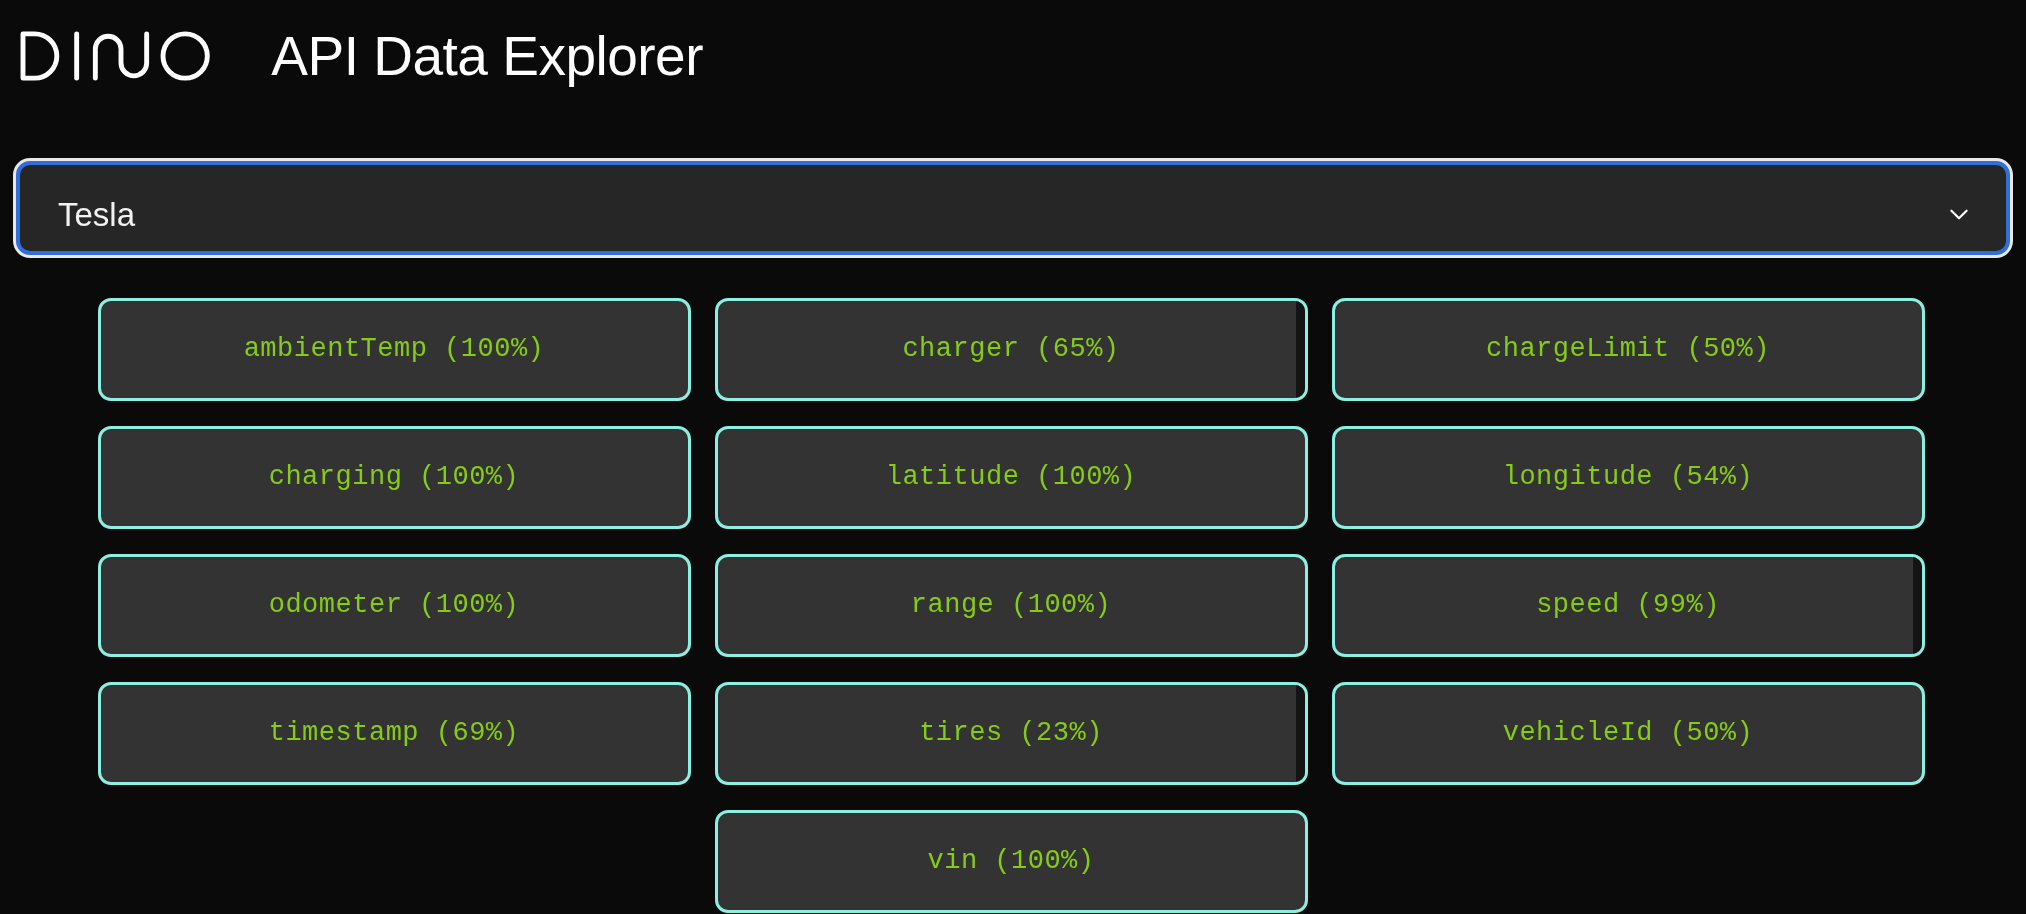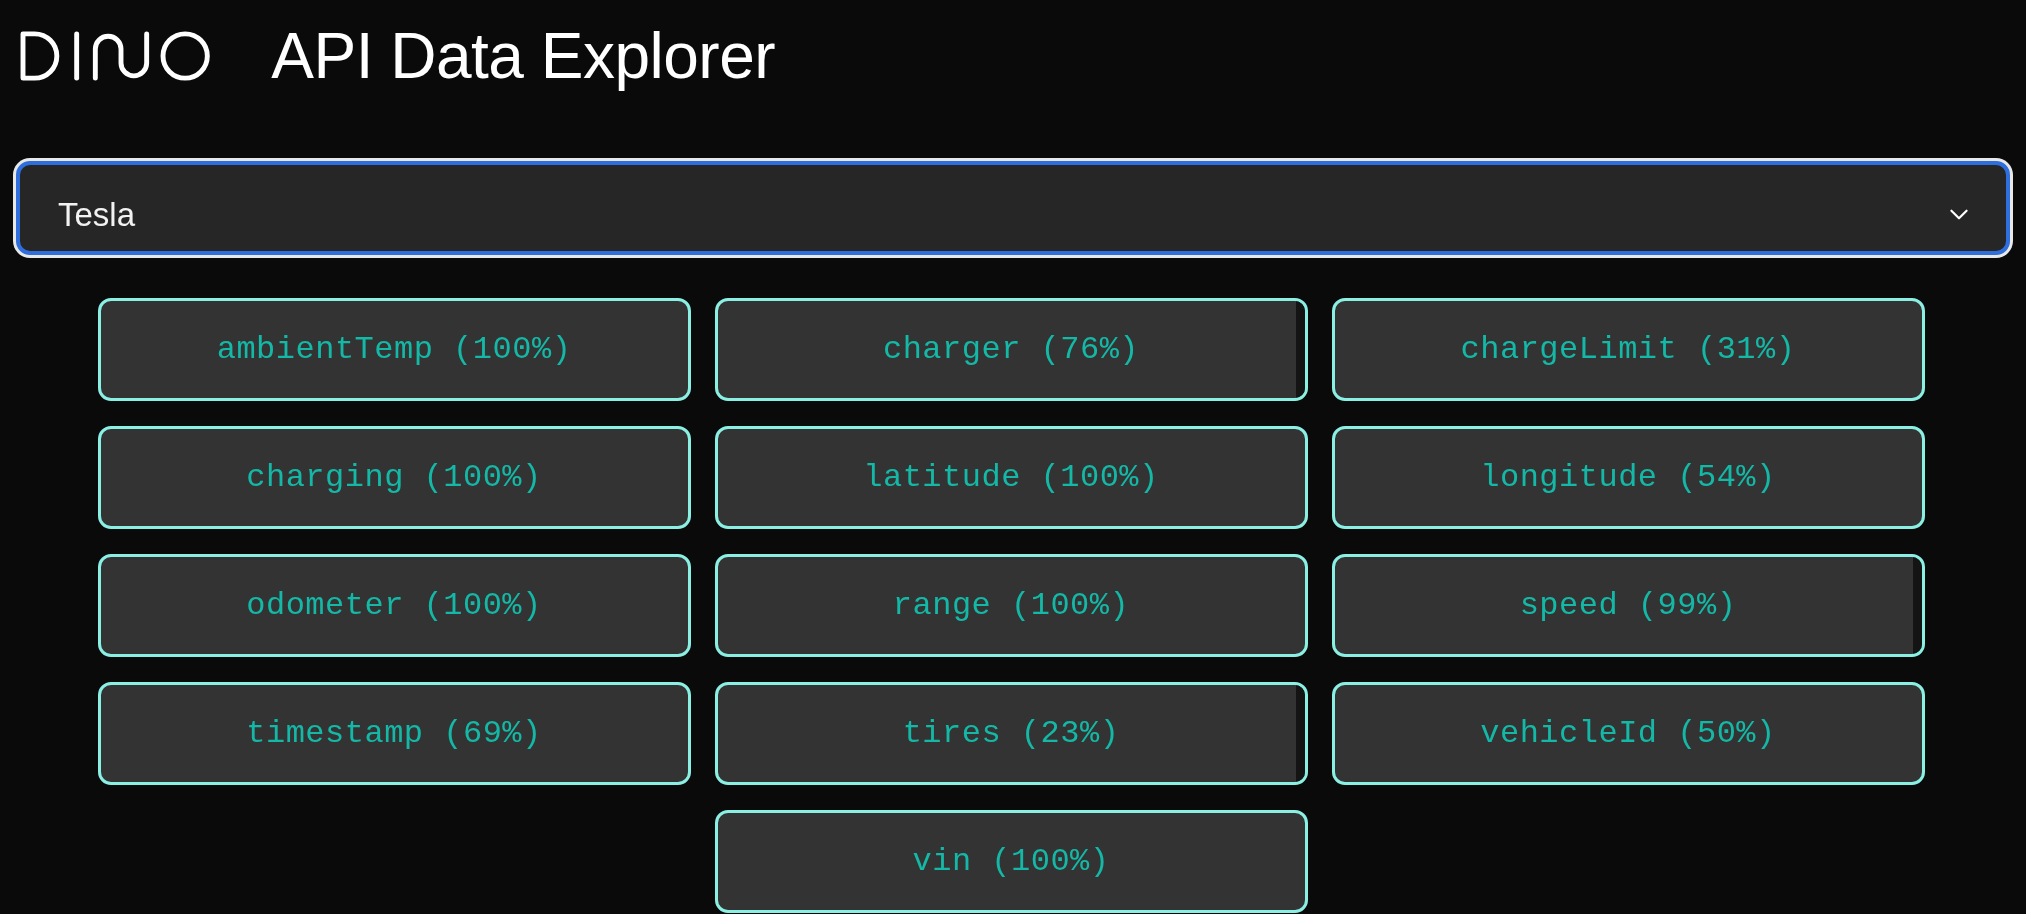--- a/index.html
+++ b/index.html
@@ -37,21 +37,21 @@
   }
 
   .brand-logo {
     display: block;
     height: 56px;
     width: auto;
   }
 
   .app-title {
     font-family: "Liberation Sans", sans-serif;
-    font-size: 64px;
+    font-size: 55px;
     font-weight: 400;
     line-height: 1;
     color: #ffffff;
     letter-spacing: -0.5px;
     margin-left: 22px;
     white-space: nowrap;
   }
 
   
   .select-wrap {
@@ -129,23 +129,23 @@
     top: 0;
     right: 0;
     width: 9px;
     height: 100%;
     background: #141414;
     pointer-events: none;
   }
 
   .tile-label {
     font-family: "Liberation Mono", "DejaVu Sans Mono", monospace;
-    font-size: 32px;
+    font-size: 27px;
     font-weight: 400;
-    color: #14b8a6;
+    color: #84cc16;
     line-height: 1;
     letter-spacing: 0.5px;
     white-space: nowrap;
     position: relative;
     z-index: 2;
   }
 </style>
 </head>
 <body>
 
@@ -176,24 +176,24 @@
         <path d="M5 9 L12 16 L19 9" stroke="#ffffff" stroke-width="2" stroke-linecap="round" stroke-linejoin="round"></path>
       </svg>
     </div>
   </div>
 
   <div class="grid" id="signal-grid">
       <div class="tile">
         <span class="tile-label">ambientTemp (100%)</span>
       </div>
       <div class="tile has-edge">
-        <span class="tile-label">charger (76%)</span>
-      </div>
-      <div class="tile">
-        <span class="tile-label">chargeLimit (31%)</span>
+        <span class="tile-label">charger (65%)</span>
+      </div>
+      <div class="tile">
+        <span class="tile-label">chargeLimit (50%)</span>
       </div>
       <div class="tile">
         <span class="tile-label">charging (100%)</span>
       </div>
       <div class="tile">
         <span class="tile-label">latitude (100%)</span>
       </div>
       <div class="tile">
         <span class="tile-label">longitude (54%)</span>
       </div>

